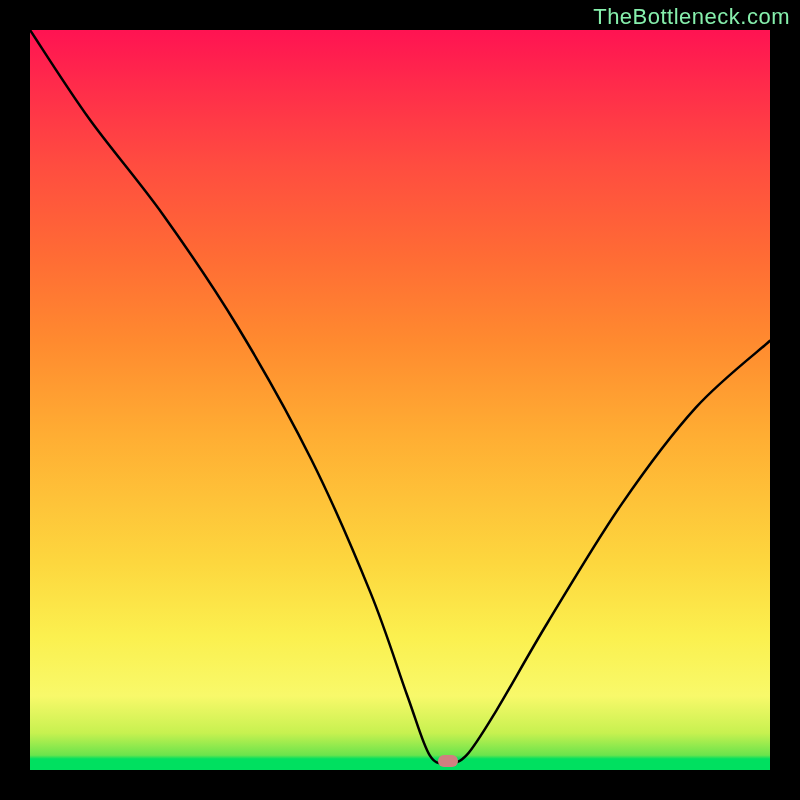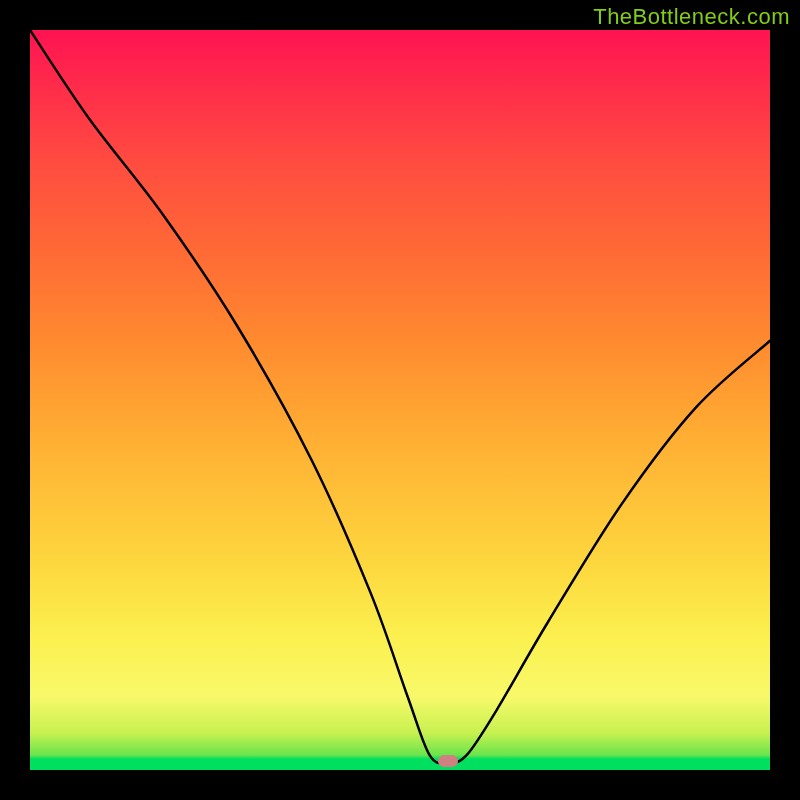--- a/index.html
+++ b/index.html
@@ -42,21 +42,21 @@
       #ff6a35 70%,
       #ff4c40 82%,
       #ff2d4a 92%,
       #ff1352 100%
     );
   }
   .watermark {
     position: absolute;
     top: 4px;
     right: 10px;
-    color: #84cc16;
+    color: #86efac;
     font-size: 22px;
     letter-spacing: 0.5px;
     font-weight: 500;
     user-select: none;
   }
   .marker {
     position: absolute;
     width: 20px;
     height: 12px;
     border-radius: 6px;

